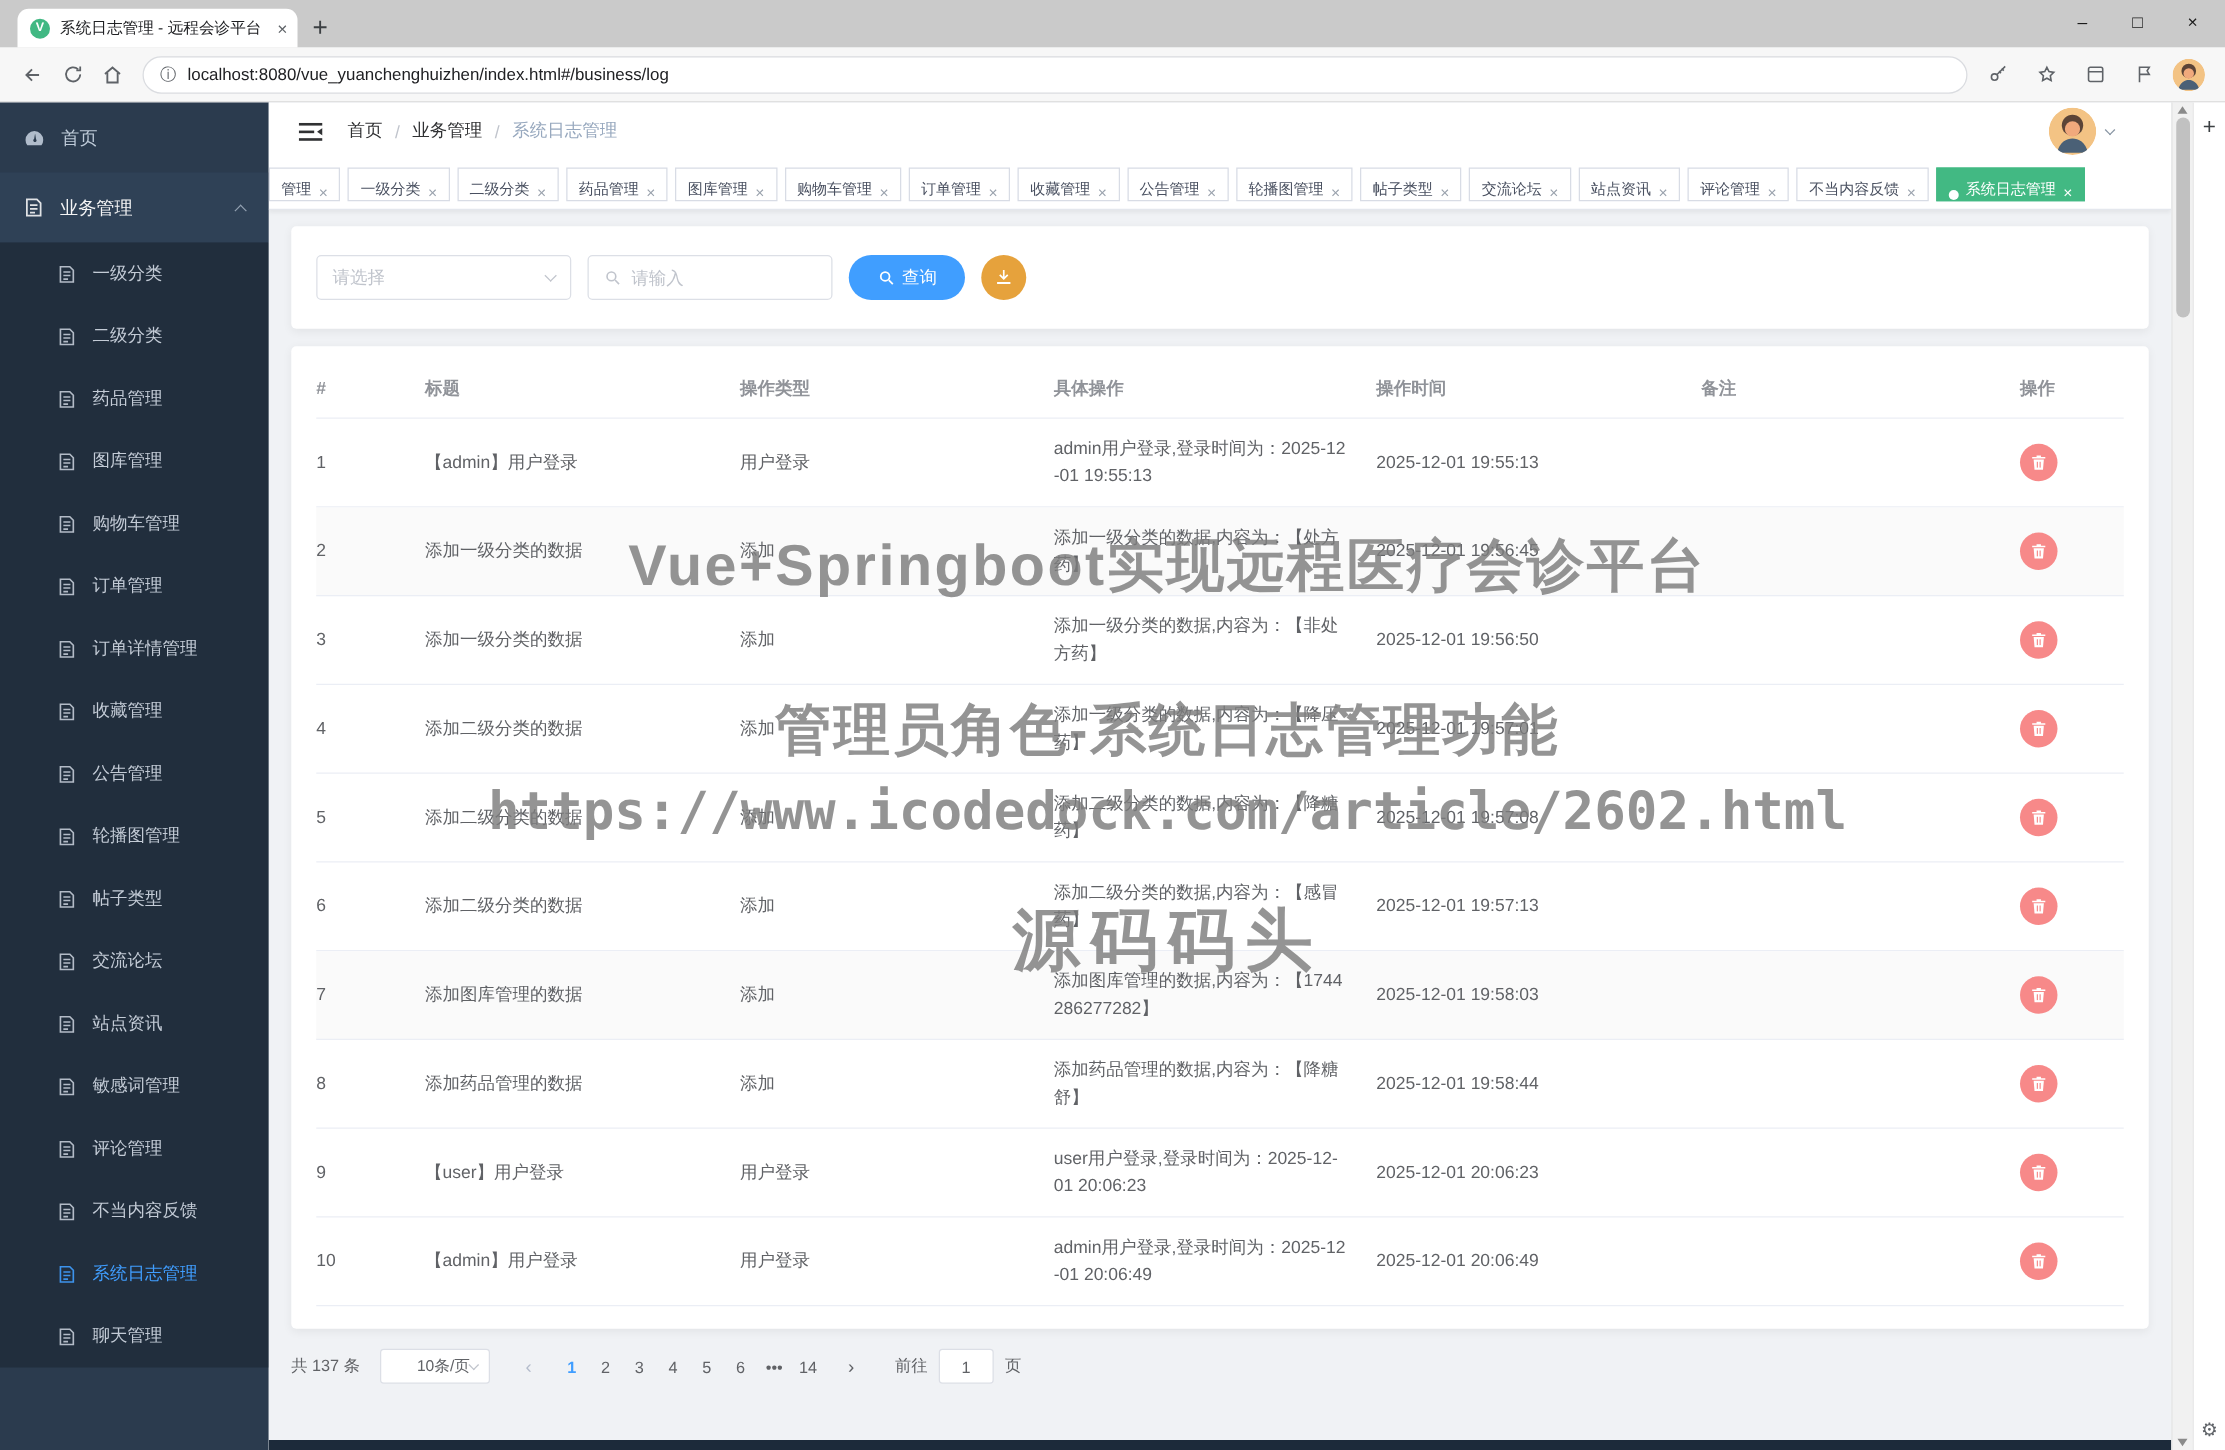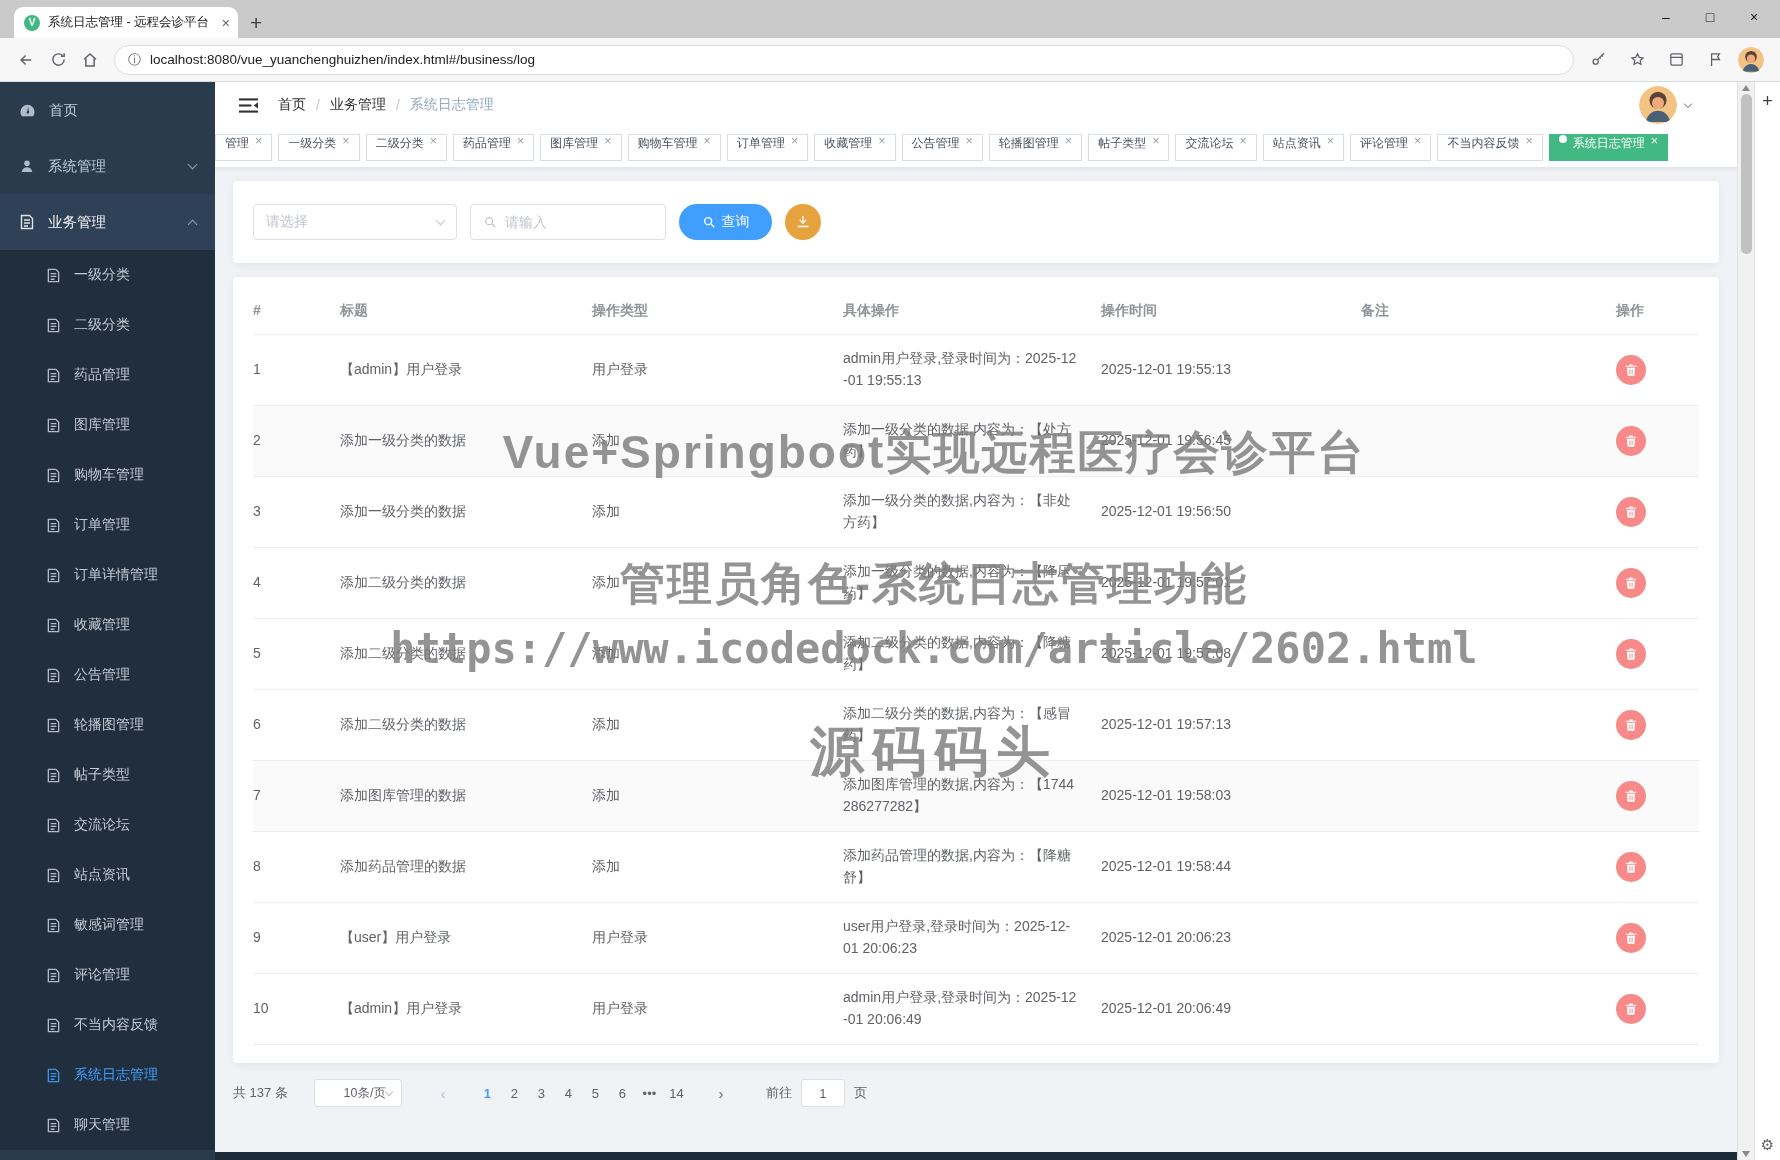--- a/index.html
+++ b/index.html
@@ -52,21 +52,21 @@
   .crumb-sep { color:#c0c4cc; }
   .crumb.current { color:#97a8be; }
   .topbar-right { margin-left:auto; display:flex; align-items:center; gap:8px; padding-right:22px; }
   .avatar-lg { width:38px; height:38px; border-radius:50%; overflow:hidden; }
   .chev-sm { width:6px; height:6px; border-right:1.4px solid #8a97a5; border-bottom:1.4px solid #8a97a5;
     transform:rotate(45deg); margin-top:-3px; }
 
   .tagsbar { height:40px; background:#fff; border-bottom:1px solid #e4e7ed;
     box-shadow:0 2px 3px rgba(0,0,0,.05); display:flex; align-items:center; padding:0 14px; gap:6px;
     overflow:hidden; position:relative; z-index:5; }
-  .tag { height:27px; display:inline-flex; align-items:flex-start; gap:6px; padding:0 9px;
+  .tag { height:27px; display:inline-flex; align-items:flex-end; gap:6px; padding:0 9px;
     background:#fff; border:1px solid #d8dce5; font-size:12px; color:#495060; white-space:nowrap; flex-shrink:0;}
   .tag .dot { width:8px; height:8px; border-radius:50%; background:#fff; }
   .tag .x { color:#9aa2ad; font-size:12.5px; line-height:1; }
   .tag.active { background:#42b983; border-color:#42b983; color:#fff; }
   .tag.active .x { color:#fff; }
   .tag.clipped { margin-left:-14px; }
 
   .search-card { margin:13px 18px 0; height:82px; background:#fff; border-radius:4px;
     box-shadow:0 2px 8px rgba(0,0,0,.06); display:flex; align-items:center; gap:13px; padding:16px 20px; }
   .sel { width:204px; height:36px; border:1px solid #dcdfe6; border-radius:4px; background:#fff;
@@ -91,21 +91,21 @@
     align-items:center; border-bottom:1px solid #ebeef5; min-height:71px;
     font-size:14px; color:#606266; }
   .trow.head { min-height:48px; color:#909399; font-weight:bold; }
   .trow.shaded { background:#fafafa; }
   .cell { padding-right:24px; line-height:1.55; }
   .cell.detail { word-break:break-all; }
   .opcell { display:flex; }
   .del-btn { width:30px; height:30px; border-radius:50%; background:#f78989;
     display:flex; align-items:center; justify-content:center; }
 
-  .pager { margin:16px 18px 0; display:flex; align-items:center; gap:18px; font-size:13px; color:#606266; }
+  .pager { margin:16px 18px 0; display:flex; align-items:center; gap:8px; font-size:13px; color:#606266; }
   .ptotal { margin-right:8px; }
   .psize { width:88px; height:28px; border:1px solid #dcdfe6; border-radius:3px; background:#fff;
     display:flex; align-items:center; justify-content:flex-end; padding:0 9px;
     font-size:12.5px; color:#606266; margin-right:10px; }
   .psize .chev-g { width:6px; height:6px; border-right:1.4px solid #c0c4cc; border-bottom:1.4px solid #c0c4cc;
     transform:rotate(45deg); margin-top:-2px; }
   .parrow { width:26px; text-align:center; font-size:15px; color:#b4bccc; }
   .parrow.next { color:#606266; }
   .pages { display:flex; align-items:center; }
   .pnum { min-width:27px; height:26px; display:flex; align-items:center; justify-content:center;
@@ -213,30 +213,20 @@
 <div class="app">
 
   <div class="sidebar">
     <div class="side-item">
       <span class="s-icon">
         <svg width="17" height="17" viewBox="0 0 24 24" fill="currentColor">
             <path d="M12 4A10 10 0 0 0 2 14a10 10 0 0 0 2 6h16a10 10 0 0 0 2-6A10 10 0 0 0 12 4zm.9 3.2 1 6a1.9 1.9 0 1 1-3.2 1.3c0-.7.4-1.3 1-1.6l1-5.7z"></path>
           </svg>
       </span>
       <span class="s-label">首页</span>
-    </div>
-    <div class="side-item">
-      <span class="s-icon">
-        <svg width="16" height="16" viewBox="0 0 24 24" fill="currentColor">
-            <circle cx="12" cy="8" r="4.2"></circle>
-            <path d="M4 21c1-5 5-7 8-7s7 2 8 7z"></path>
-          </svg>
-      </span>
-      <span class="s-label">系统管理</span>
-      <span class="chev"></span>
     </div>
     <div class="side-item expanded">
       <span class="s-icon">
         <svg width="16" height="16" viewBox="0 0 16 16" fill="none" stroke="currentColor" stroke-width="1.4">
             <path d="M2.5 1.5h8l3 3v10h-11z"></path>
             <path d="M5 6h6M5 9h6M5 12h4"></path>
           </svg>
       </span>
       <span class="s-label">业务管理</span>
       <span class="chev up"></span>

